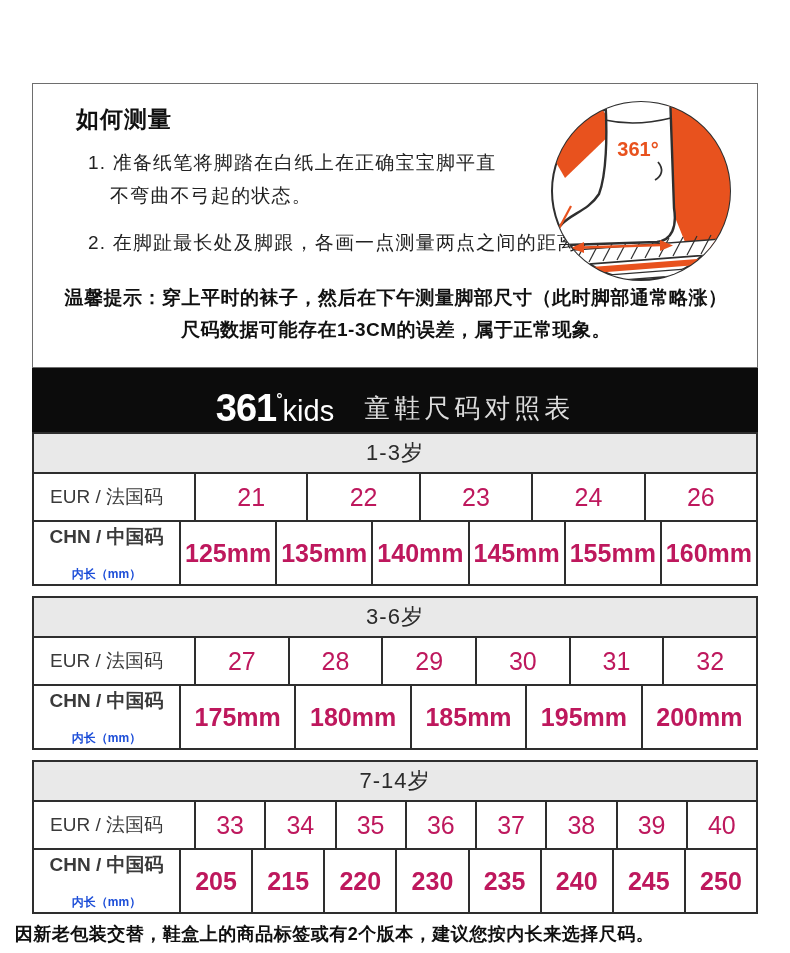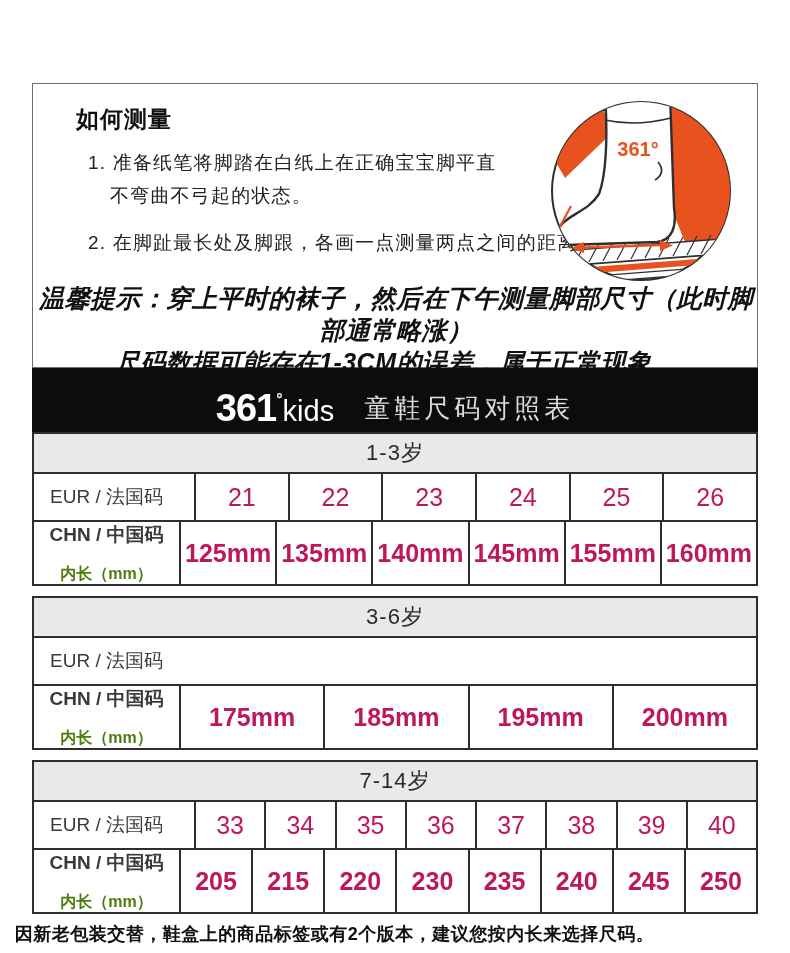--- a/index.html
+++ b/index.html
@@ -16,21 +16,21 @@
     position:absolute;left:43px;top:20px;font-size:23px;font-weight:bold;color:#111;
     letter-spacing:1px;
   }
   .measure-steps{position:absolute;left:46px;top:62px;width:440px;margin-left:9px;}
   .step-line{
     font-size:19px;line-height:33px;color:#222;letter-spacing:1.2px;white-space:nowrap;
   }
   .step-line.cont{padding-left:22px;}
   .step-line.gap{margin-top:14px;}
   .measure-tips{position:absolute;left:0;top:198px;width:726px;text-align:center;}
-  .tip-line{font-size:25px;font-weight:bold;color:#111;line-height:32px;letter-spacing:0.5px;font-style:italic;}
+  .tip-line{font-size:19px;font-weight:bold;color:#111;line-height:32px;letter-spacing:0.5px;}
   .illustration{position:absolute;right:16px;top:10px;width:200px;height:195px;}
   
   .banner{
     position:absolute;left:32px;top:368px;width:726px;height:80px;background:#0c0c0c;
     display:flex;align-items:center;justify-content:center;gap:30px;
   }
   .logo{color:#fff;white-space:nowrap;display:flex;align-items:baseline;}
   .logo-main{font-size:38px;font-weight:bold;letter-spacing:-1px;}
   .logo-degree{font-size:16px;font-weight:bold;position:relative;top:-16px;}
   .logo-suffix{font-size:29px;font-weight:normal;letter-spacing:0;}
@@ -44,21 +44,21 @@
   }
   .t-row{display:flex;}
   .t-row + .t-row{border-top:2px solid #2e2e2e;font-weight:bold;}
   .t-row.eur{height:46px;gap:15px;}
   .t-row.chn{height:62px;}
   .t-label{
     width:145px;flex:0 0 145px;display:flex;flex-direction:column;align-items:center;
     justify-content:center;box-sizing:border-box;
   }
   .t-label .l1{font-size:19px;color:#3a3a3a;}
-  .t-label .l2{font-size:16px;color:#4d7c0f;margin-top:16px;}
+  .t-label .l2{font-size:12px;color:#1d4ed8;margin-top:16px;}
   .cells{display:flex;flex:1;}
   .t-cell{
     flex:1;display:flex;align-items:center;justify-content:center;
     border-left:2px solid #2e2e2e;font-size:25px;color:#be185d;box-sizing:border-box;
   }
   
   .footer-note{
     position:absolute;left:0;top:922px;width:669px;text-align:center;
     font-size:18px;font-weight:bold;color:#0f0f0f;letter-spacing:0.5px;
   }
@@ -144,21 +144,20 @@
       <div class="age-header">1-3岁</div>
       <div class="t-row eur">
         <div class="t-label">
           <span class="l1">EUR / 法国码</span>
         </div>
         <div class="cells">
             <div class="t-cell">21</div>
             <div class="t-cell">22</div>
             <div class="t-cell">23</div>
             <div class="t-cell">24</div>
-            <div class="t-cell">25</div>
             <div class="t-cell">26</div>
           </div>
       </div>
       <div class="t-row chn">
         <div class="t-label">
           <span class="l1">CHN / 中国码</span>
           <span class="l2">内长（mm）</span>
         </div>
         <div class="cells">
             <div class="t-cell">125mm</div>
@@ -170,28 +169,37 @@
           </div>
       </div>
     </section>
 
     <section class="size-table">
       <div class="age-header">3-6岁</div>
       <div class="t-row eur">
         <div class="t-label">
           <span class="l1">EUR / 法国码</span>
         </div>
+        <div class="cells">
+            <div class="t-cell">27</div>
+            <div class="t-cell">28</div>
+            <div class="t-cell">29</div>
+            <div class="t-cell">30</div>
+            <div class="t-cell">31</div>
+            <div class="t-cell">32</div>
+          </div>
       </div>
       <div class="t-row chn">
         <div class="t-label">
           <span class="l1">CHN / 中国码</span>
           <span class="l2">内长（mm）</span>
         </div>
         <div class="cells">
             <div class="t-cell">175mm</div>
+            <div class="t-cell">180mm</div>
             <div class="t-cell">185mm</div>
             <div class="t-cell">195mm</div>
             <div class="t-cell">200mm</div>
           </div>
       </div>
     </section>
 
     <section class="size-table">
       <div class="age-header">7-14岁</div>
       <div class="t-row eur">

